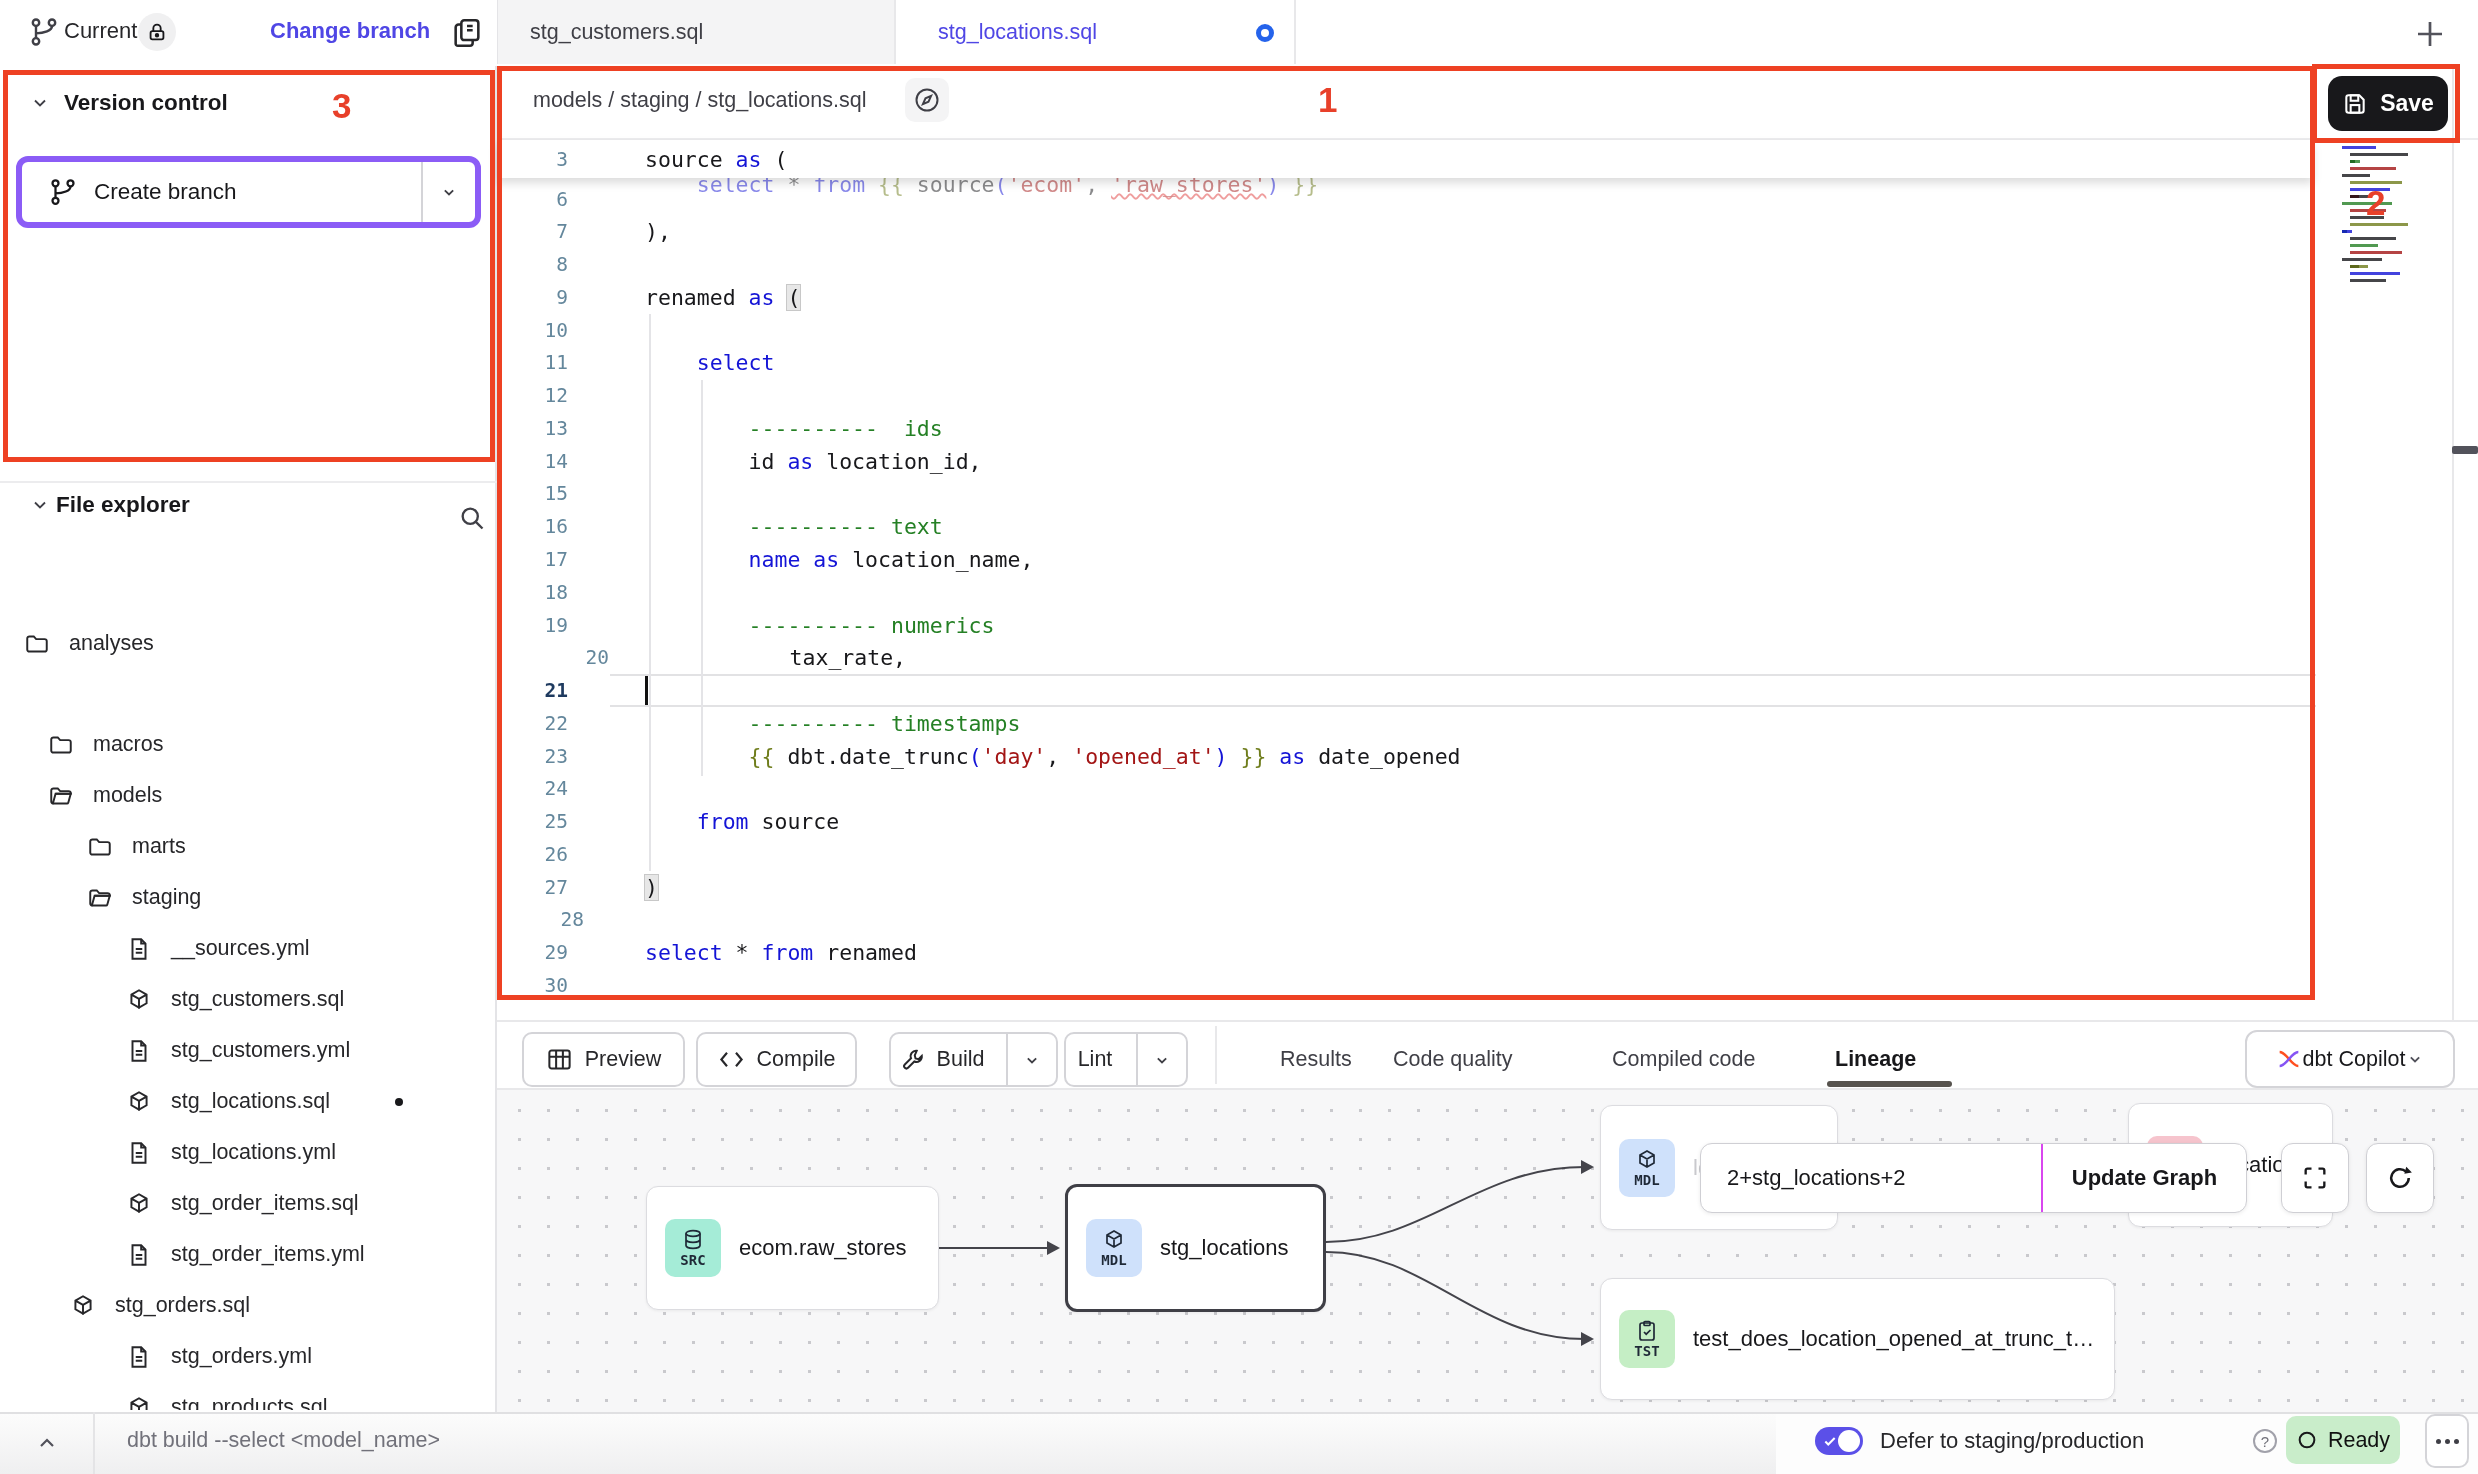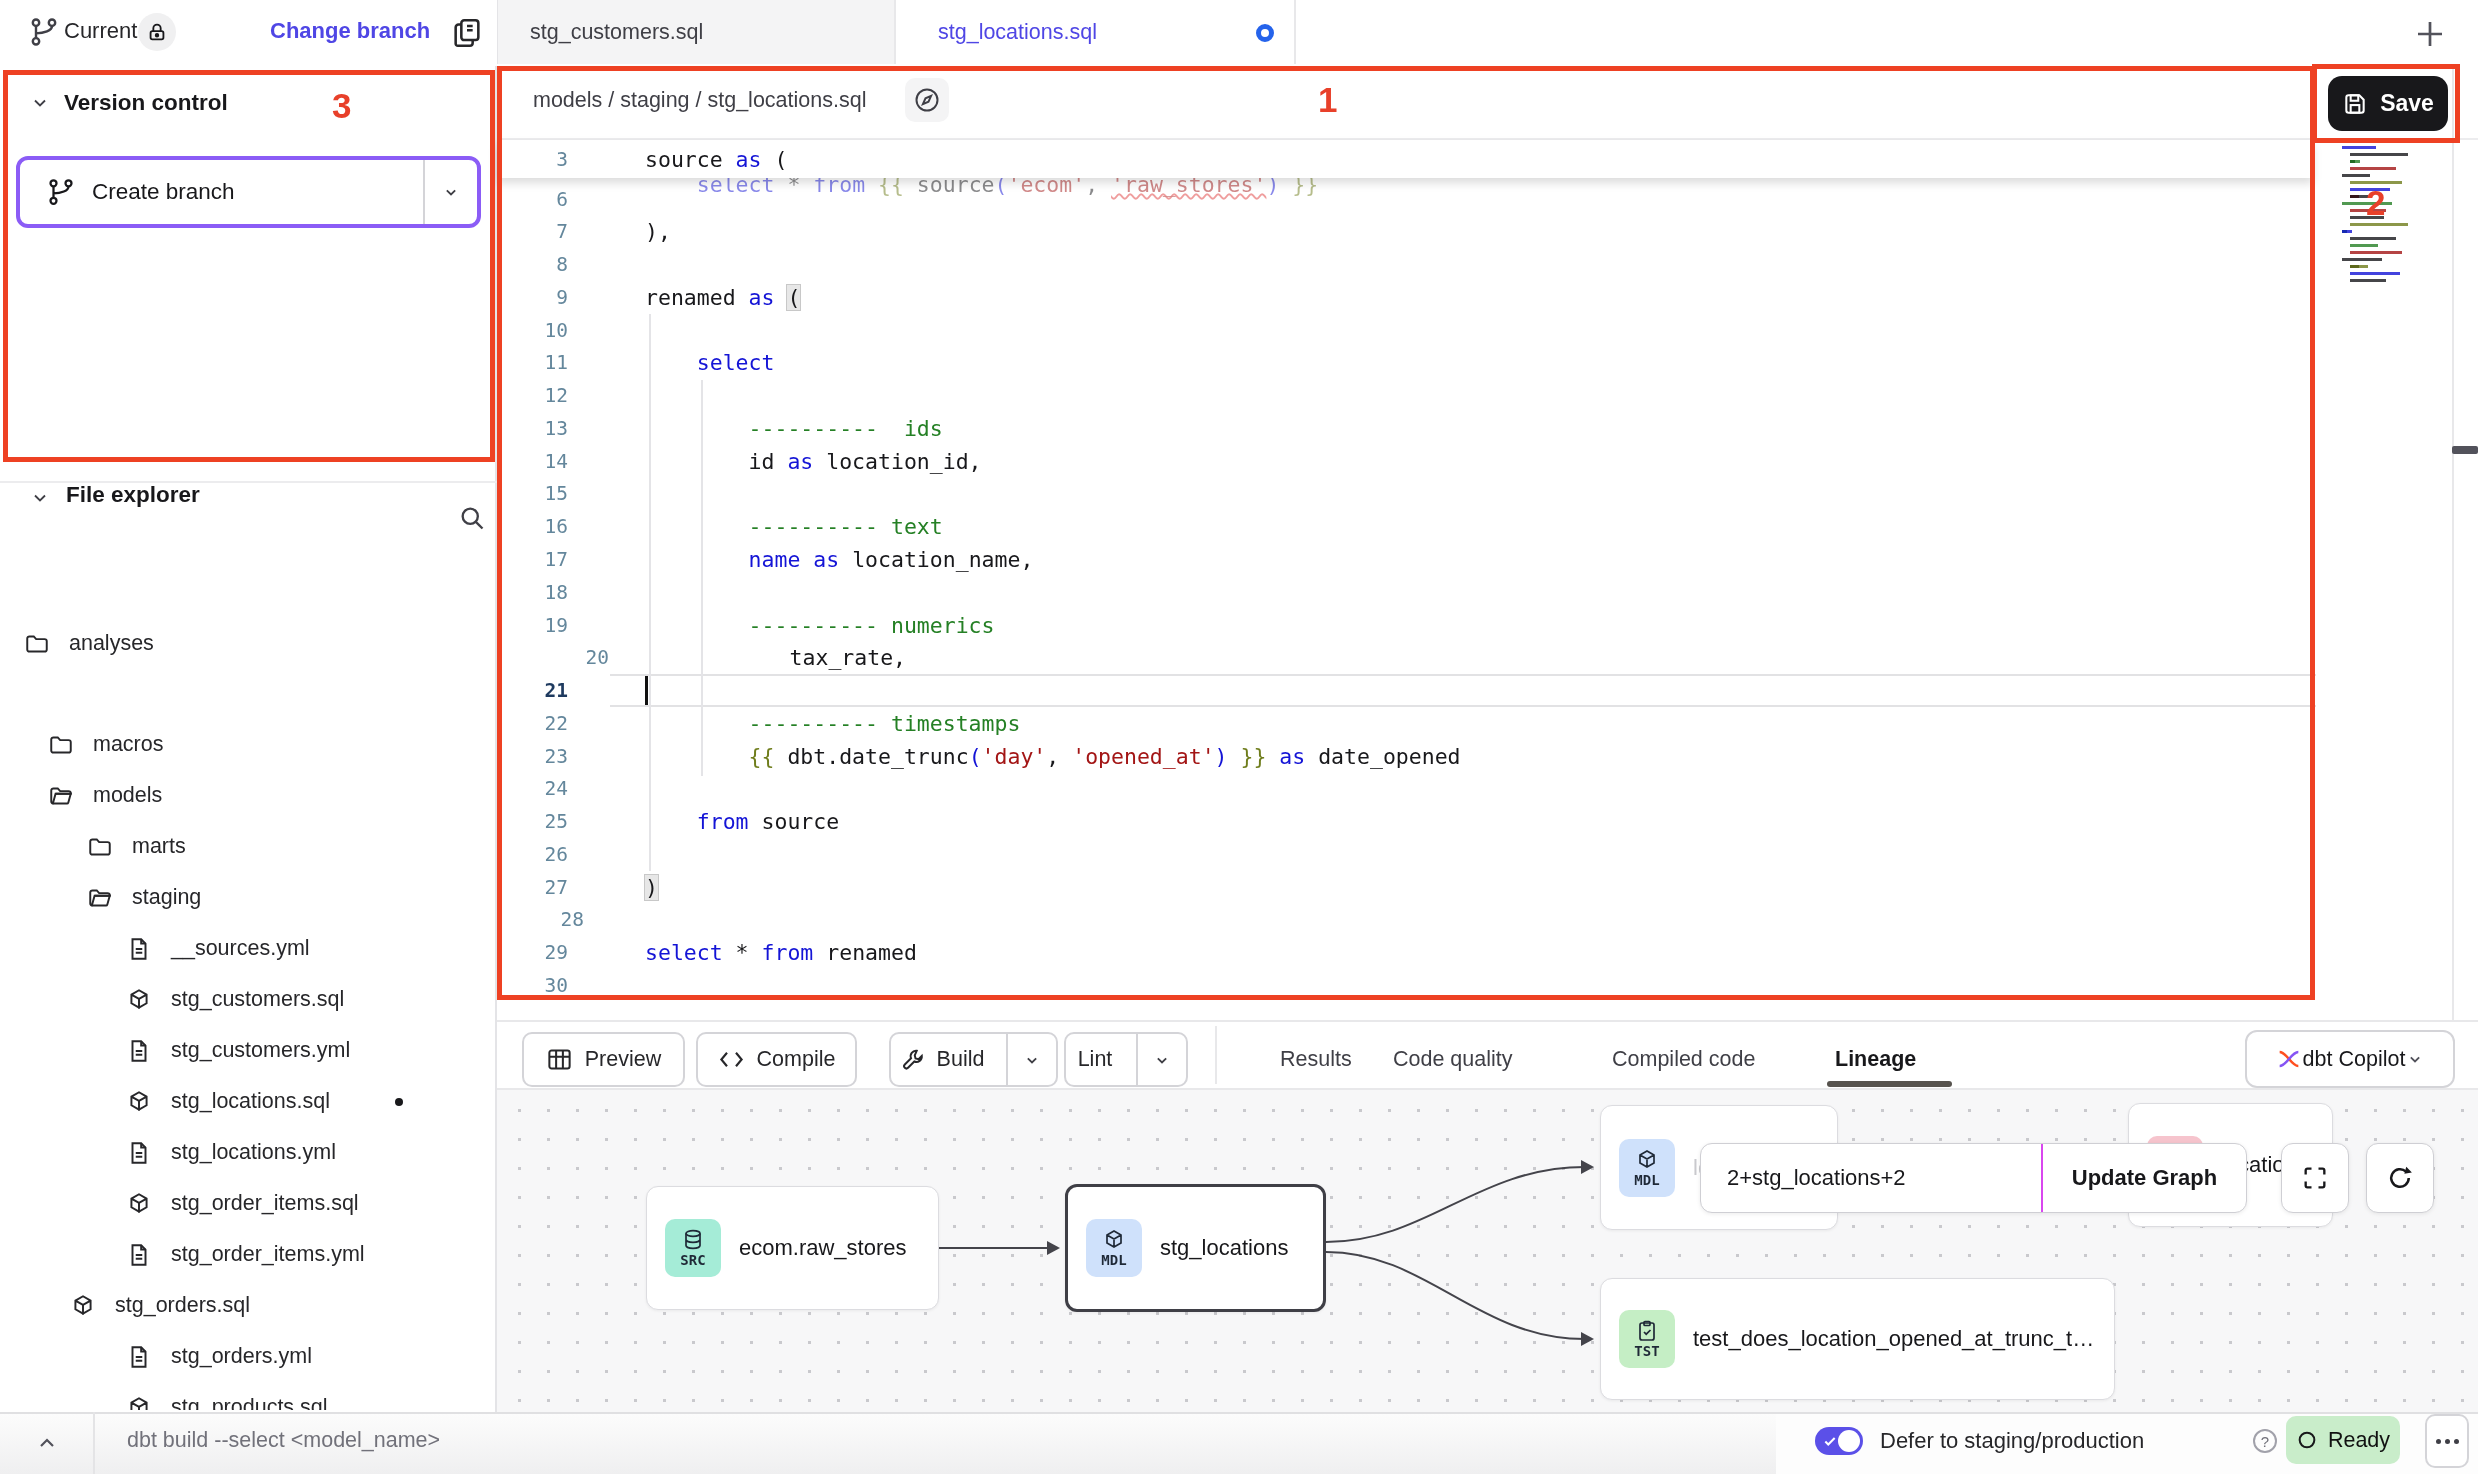--- a/index.html
+++ b/index.html
@@ -17,26 +17,26 @@
   .tab{top:0;height:64px;display:flex;align-items:center;font-size:21.5px;color:#3f3f46;}
   .tab1{left:498px;width:398px;background:#f4f4f5;border-right:2px solid #e8e8ea;padding-left:32px;box-sizing:border-box;}
   .tab2{left:898px;width:398px;background:#fff;border-right:2px solid #e8e8ea;color:#4f46e5;padding-left:40px;box-sizing:border-box;}
   .dirty-dot{left:1256px;top:24px;width:18px;height:18px;border-radius:50%;border:5px solid #2563eb;box-sizing:border-box;}
   .plus-btn{left:2412px;top:16px;width:36px;height:36px;color:#52525b;}
   
   .sidebar{left:0;top:66px;width:497px;height:1346px;background:#fff;border-right:2px solid #e4e4e7;box-sizing:border-box;}
   .sec-head{font-size:22.5px;font-weight:700;color:#18181b;}
   .chev{width:20px;height:20px;stroke:#3f3f46;stroke-width:2.2;fill:none;}
   .vc-head{left:30px;top:24px;display:flex;align-items:center;gap:14px;}
-  .create-btn{left:16px;top:90px;width:465px;height:72px;border:4px solid #8b5cf6;border-radius:12px;
+  .create-btn{left:16px;top:90px;width:465px;height:72px;border:6px solid #8b5cf6;border-radius:12px;
       background:#fff;display:flex;align-items:center;box-sizing:border-box;cursor:pointer;}
   .create-btn .main{flex:1;display:flex;align-items:center;gap:16px;padding-left:26px;font-size:22.5px;color:#18181b;}
   .create-btn .dd{width:52px;height:100%;border-left:2px solid #d4d4d8;display:flex;align-items:center;justify-content:center;}
   .fe-divider{left:0;top:415px;width:497px;height:0;border-top:2px solid #ececee;}
-  .fe-head{left:30px;top:416px;display:flex;align-items:flex-end;gap:16px;}
+  .fe-head{left:30px;top:426px;display:flex;align-items:center;gap:6px;}
   .fe-search{left:458px;top:438px;width:28px;height:28px;}
   .tree{left:0;top:480px;width:495px;height:864px;overflow:hidden;}
   .trow{position:absolute;left:0;width:495px;height:51px;display:flex;align-items:center;font-size:21.5px;color:#27272a;cursor:pointer;}
   .trow .ticon{width:26px;height:26px;margin-right:19px;flex:0 0 auto;}
   .trow.sel .pill{position:absolute;left:57px;top:3px;width:413px;height:45px;background:#ebebec;border-radius:9px;z-index:-1;}
   .trow .bdot{position:absolute;left:395px;top:22px;width:8px;height:8px;border-radius:50%;background:#18181b;}
   
   .editor{left:497px;top:66px;width:1981px;height:954px;background:#fff;}
   .crumbrow{left:497px;top:66px;width:1981px;height:74px;border-bottom:2px solid #ececee;box-sizing:border-box;}
   .crumb{left:533px;top:88px;font-size:21.5px;color:#3f3f46;}

